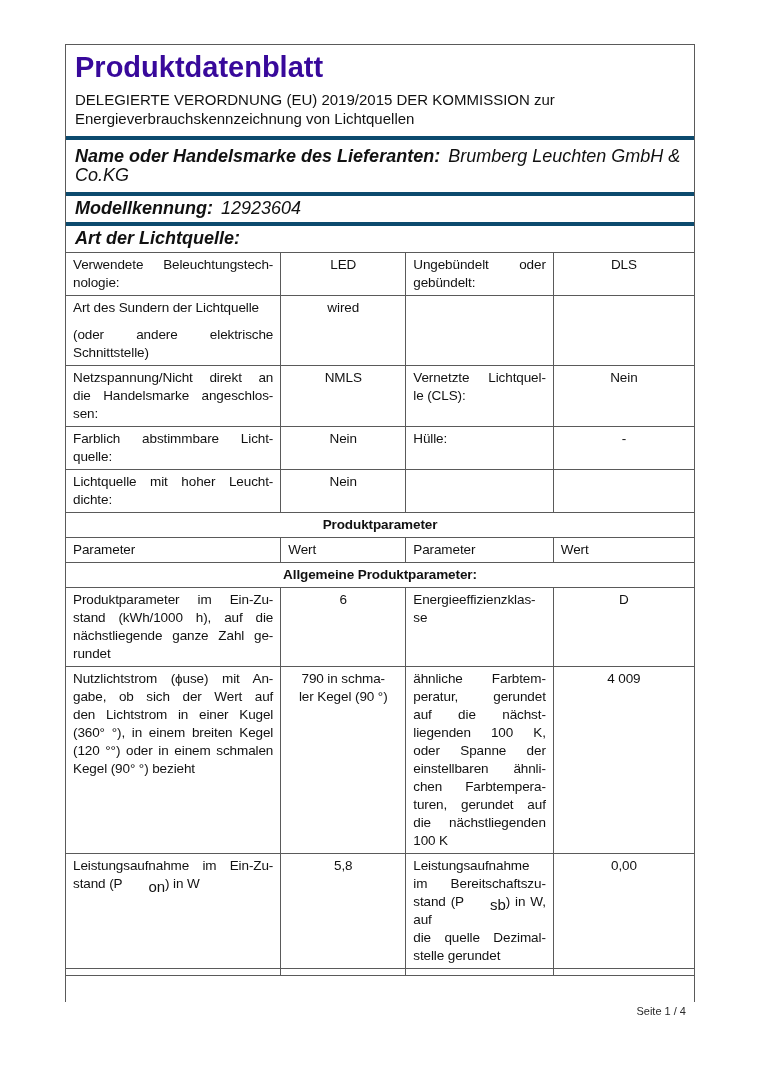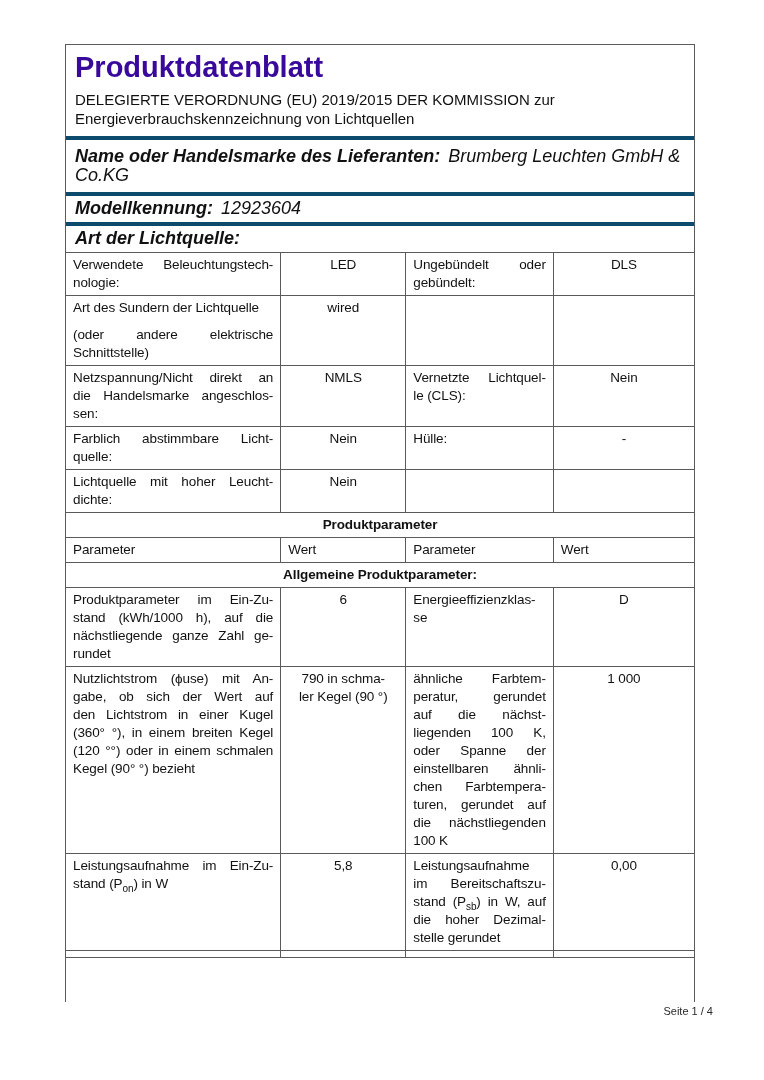--- a/index.html
+++ b/index.html
@@ -62,33 +62,33 @@
   table.main td:last-child  { border-right: none; }
   table.main tr:first-child td { border-top: 1px solid #5a5a5a; }
 
   
   td.p .ln { text-align: justify; text-align-last: justify; }
   td.p .ln.end { text-align: justify; text-align-last: left; }
   
   td.v { text-align: center; }
   td.v .ln, td.v .ln.end { text-align: center; text-align-last: center; }
   .ln:empty { height: 9px; }
-  sub { font-size: 10px; line-height: 0; }
+  sub { font-size: 15px; line-height: 0; margin-left: 26px; }
 
   td.sect {
     text-align: center;
     font-weight: bold;
     padding: 2px 7px;
     margin-top: 24px;
   }
   td.colhdr { padding: 2px 7px; }
 
   .page-footer {
     position: absolute;
-    right: 51px; top: 1005px;
+    right: 78px; top: 1005px;
     font-size: 11px;
     color: #2a2a2a;
   }
 </style>
 </head>
 <body>
 
 <div class="doc-box">
   <div class="doc-header">
     <div class="doc-title" style="color: rgb(56, 9, 155);">Produktdatenblatt</div>
@@ -237,36 +237,36 @@
             <div class="ln">auf die nächst-</div>
             <div class="ln">liegenden 100 K,</div>
             <div class="ln">oder Spanne der</div>
             <div class="ln">einstellbaren ähnli-</div>
             <div class="ln">chen Farbtempera-</div>
             <div class="ln">turen, gerundet auf</div>
             <div class="ln">die nächstliegenden</div>
             <div class="ln end">100 K</div>
           </td>
           <td class="v">
-            <div class="ln end">1 000</div>
+            <div class="ln end">4 009</div>
           </td>
         </tr>
         <tr>
           <td class="p">
             <div class="ln">Leistungsaufnahme im Ein-Zu-</div>
             <div class="ln end">stand (P<sub>on</sub>) in W</div>
           </td>
           <td class="v">
             <div class="ln end">5,8</div>
           </td>
           <td class="p">
             <div class="ln">Leistungsaufnahme</div>
             <div class="ln">im Bereitschaftszu-</div>
             <div class="ln">stand (P<sub>sb</sub>) in W, auf</div>
-            <div class="ln">die hoher Dezimal-</div>
+            <div class="ln">die quelle Dezimal-</div>
             <div class="ln end">stelle gerundet</div>
           </td>
           <td class="v">
             <div class="ln end">0,00</div>
           </td>
         </tr>
         <tr>
           <td class="p"></td>
           <td class="v"></td>
           <td class="p"></td>

